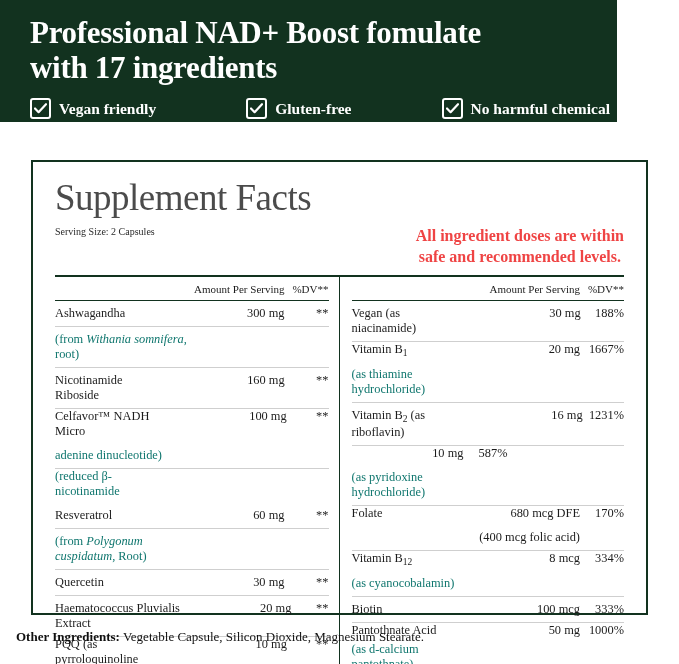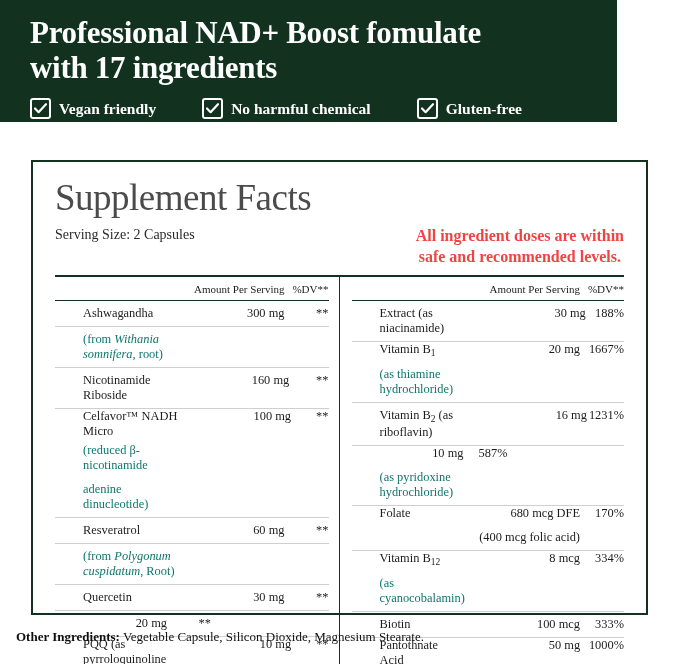--- a/index.html
+++ b/index.html
@@ -37,20 +37,21 @@
     margin: 0 0 0 8px;
   }
   .header-title .line2 {
     display: block;
   }
   .claims {
     display: flex;
     align-items: flex-end;
     margin-top: 13px;
     padding-left: 8px;
+    gap: 44px;
   }
   .claim {
     display: flex;
     align-items: center;
     font-size: 15.5px;
     font-weight: bold;
     white-space: nowrap;
   }
   .claim + .claim {
     margin-left: 46px;
@@ -90,21 +91,21 @@
     margin: 4px 0 6px 4px;
     line-height: 1.1;
   }
   .serving-row {
     display: flex;
     justify-content: space-between;
     align-items: flex-start;
     padding: 0 4px 0 4px;
   }
   .serving-left {
-    font-size: 14px;
+    font-size: 10px;
     color: #2a2a2a;
     line-height: 1.42;
   }
   .serving-right {
     font-size: 16px;
     color: #ef4444;
     font-weight: bold;
     line-height: 1.35;
     text-align: center;
   }
@@ -147,21 +148,21 @@
     color: #1c1c1c;
     padding: 5px 0 5px 0;
     border-bottom: 1px solid #cfcfcf;
     align-items: baseline;
   }
   .row.noline {
     border-bottom: none;
     padding-top: 0;
     padding-bottom: 4px;
   }
-  .row .c-name { flex: 1 1 auto; padding-right: 4px; margin-left: 28px; }
+  .row .c-name { flex: 1 1 auto; padding-right: 4px; }
   .row .c-amt  { width: 112px; text-align: right; white-space: nowrap; }
   .row .c-dv   { width: 44px; text-align: right; white-space: nowrap; }
   .sub {
     padding-left: 0;
     color: #0f766e;
   }
   .ital { font-style: italic; }
   .subn { font-size: 9.5px; vertical-align: sub; }
 
   
@@ -194,29 +195,29 @@
             </svg>
         </span>
         <span>Vegan friendly</span>
       </div>
       <div class="claim">
         <span class="check-box">
           <svg width="13" height="11" viewBox="0 0 13 11">
               <path d="M1 5.5 L4.6 9.2 L12 1.2" stroke="#ffffff" stroke-width="2.2" fill="none" stroke-linecap="round" stroke-linejoin="round"></path>
             </svg>
         </span>
-        <span>No harmful chemical</span>
+        <span>Gluten-free</span>
       </div>
       <div class="claim">
         <span class="check-box">
           <svg width="13" height="11" viewBox="0 0 13 11">
               <path d="M1 5.5 L4.6 9.2 L12 1.2" stroke="#ffffff" stroke-width="2.2" fill="none" stroke-linecap="round" stroke-linejoin="round"></path>
             </svg>
         </span>
-        <span>Gluten-free</span>
+        <span>No harmful chemical</span>
       </div>
     </div>
   </div>
 
   <div class="panel">
     <div class="sf-title">Supplement Facts</div>
 
     <div class="serving-row">
       <div class="serving-left">
         <div>Serving Size: 2 Capsules</div>
@@ -253,27 +254,27 @@
           <span class="c-name">Nicotinamide Riboside</span>
           <span class="c-amt">160 mg</span>
           <span class="c-dv">**</span>
         </div>
 
         <div class="row noline">
           <span class="c-name">Celfavor™ NADH Micro</span>
           <span class="c-amt">100 mg</span>
           <span class="c-dv">**</span>
         </div>
+        <div class="row">
+          <span class="c-name sub">adenine dinucleotide)</span>
+          <span class="c-amt"></span>
+          <span class="c-dv"></span>
+        </div>
         <div class="row noline">
           <span class="c-name sub">(reduced β-nicotinamide</span>
-          <span class="c-amt"></span>
-          <span class="c-dv"></span>
-        </div>
-        <div class="row">
-          <span class="c-name sub">adenine dinucleotide)</span>
           <span class="c-amt"></span>
           <span class="c-dv"></span>
         </div>
 
         <div class="row">
           <span class="c-name">Resveratrol</span>
           <span class="c-amt">60 mg</span>
           <span class="c-dv">**</span>
         </div>
         <div class="row">
@@ -282,20 +283,21 @@
           <span class="c-dv"></span>
         </div>
 
         <div class="row">
           <span class="c-name">Quercetin</span>
           <span class="c-amt">30 mg</span>
           <span class="c-dv">**</span>
         </div>
 
         <div class="row">
+          <span class="c-name">Haematococcus Pluvialis Extract</span>
           <span class="c-amt">20 mg</span>
           <span class="c-dv">**</span>
         </div>
 
         <div class="row noline">
           <span class="c-name">PQQ (as pyrroloquinoline</span>
           <span class="c-amt">10 mg</span>
           <span class="c-dv">**</span>
         </div>
         <div class="row">
@@ -307,21 +309,21 @@
       </div>
 
       <div class="col col-right">
         <div class="chead">
           <span class="c-name"></span>
           <span class="c-amt">Amount Per  Serving</span>
           <span class="c-dv">%DV**</span>
         </div>
 
         <div class="row">
-          <span class="c-name">Extract (as niacinamide)</span>
+          <span class="c-name">Vegan (as niacinamide)</span>
           <span class="c-amt">30 mg</span>
           <span class="c-dv">188%</span>
         </div>
 
         <div class="row noline">
           <span class="c-name"><span>Vitamin B</span><span class="subn">1</span></span>
           <span class="c-amt">20 mg</span>
           <span class="c-dv">1667%</span>
         </div>
         <div class="row">

